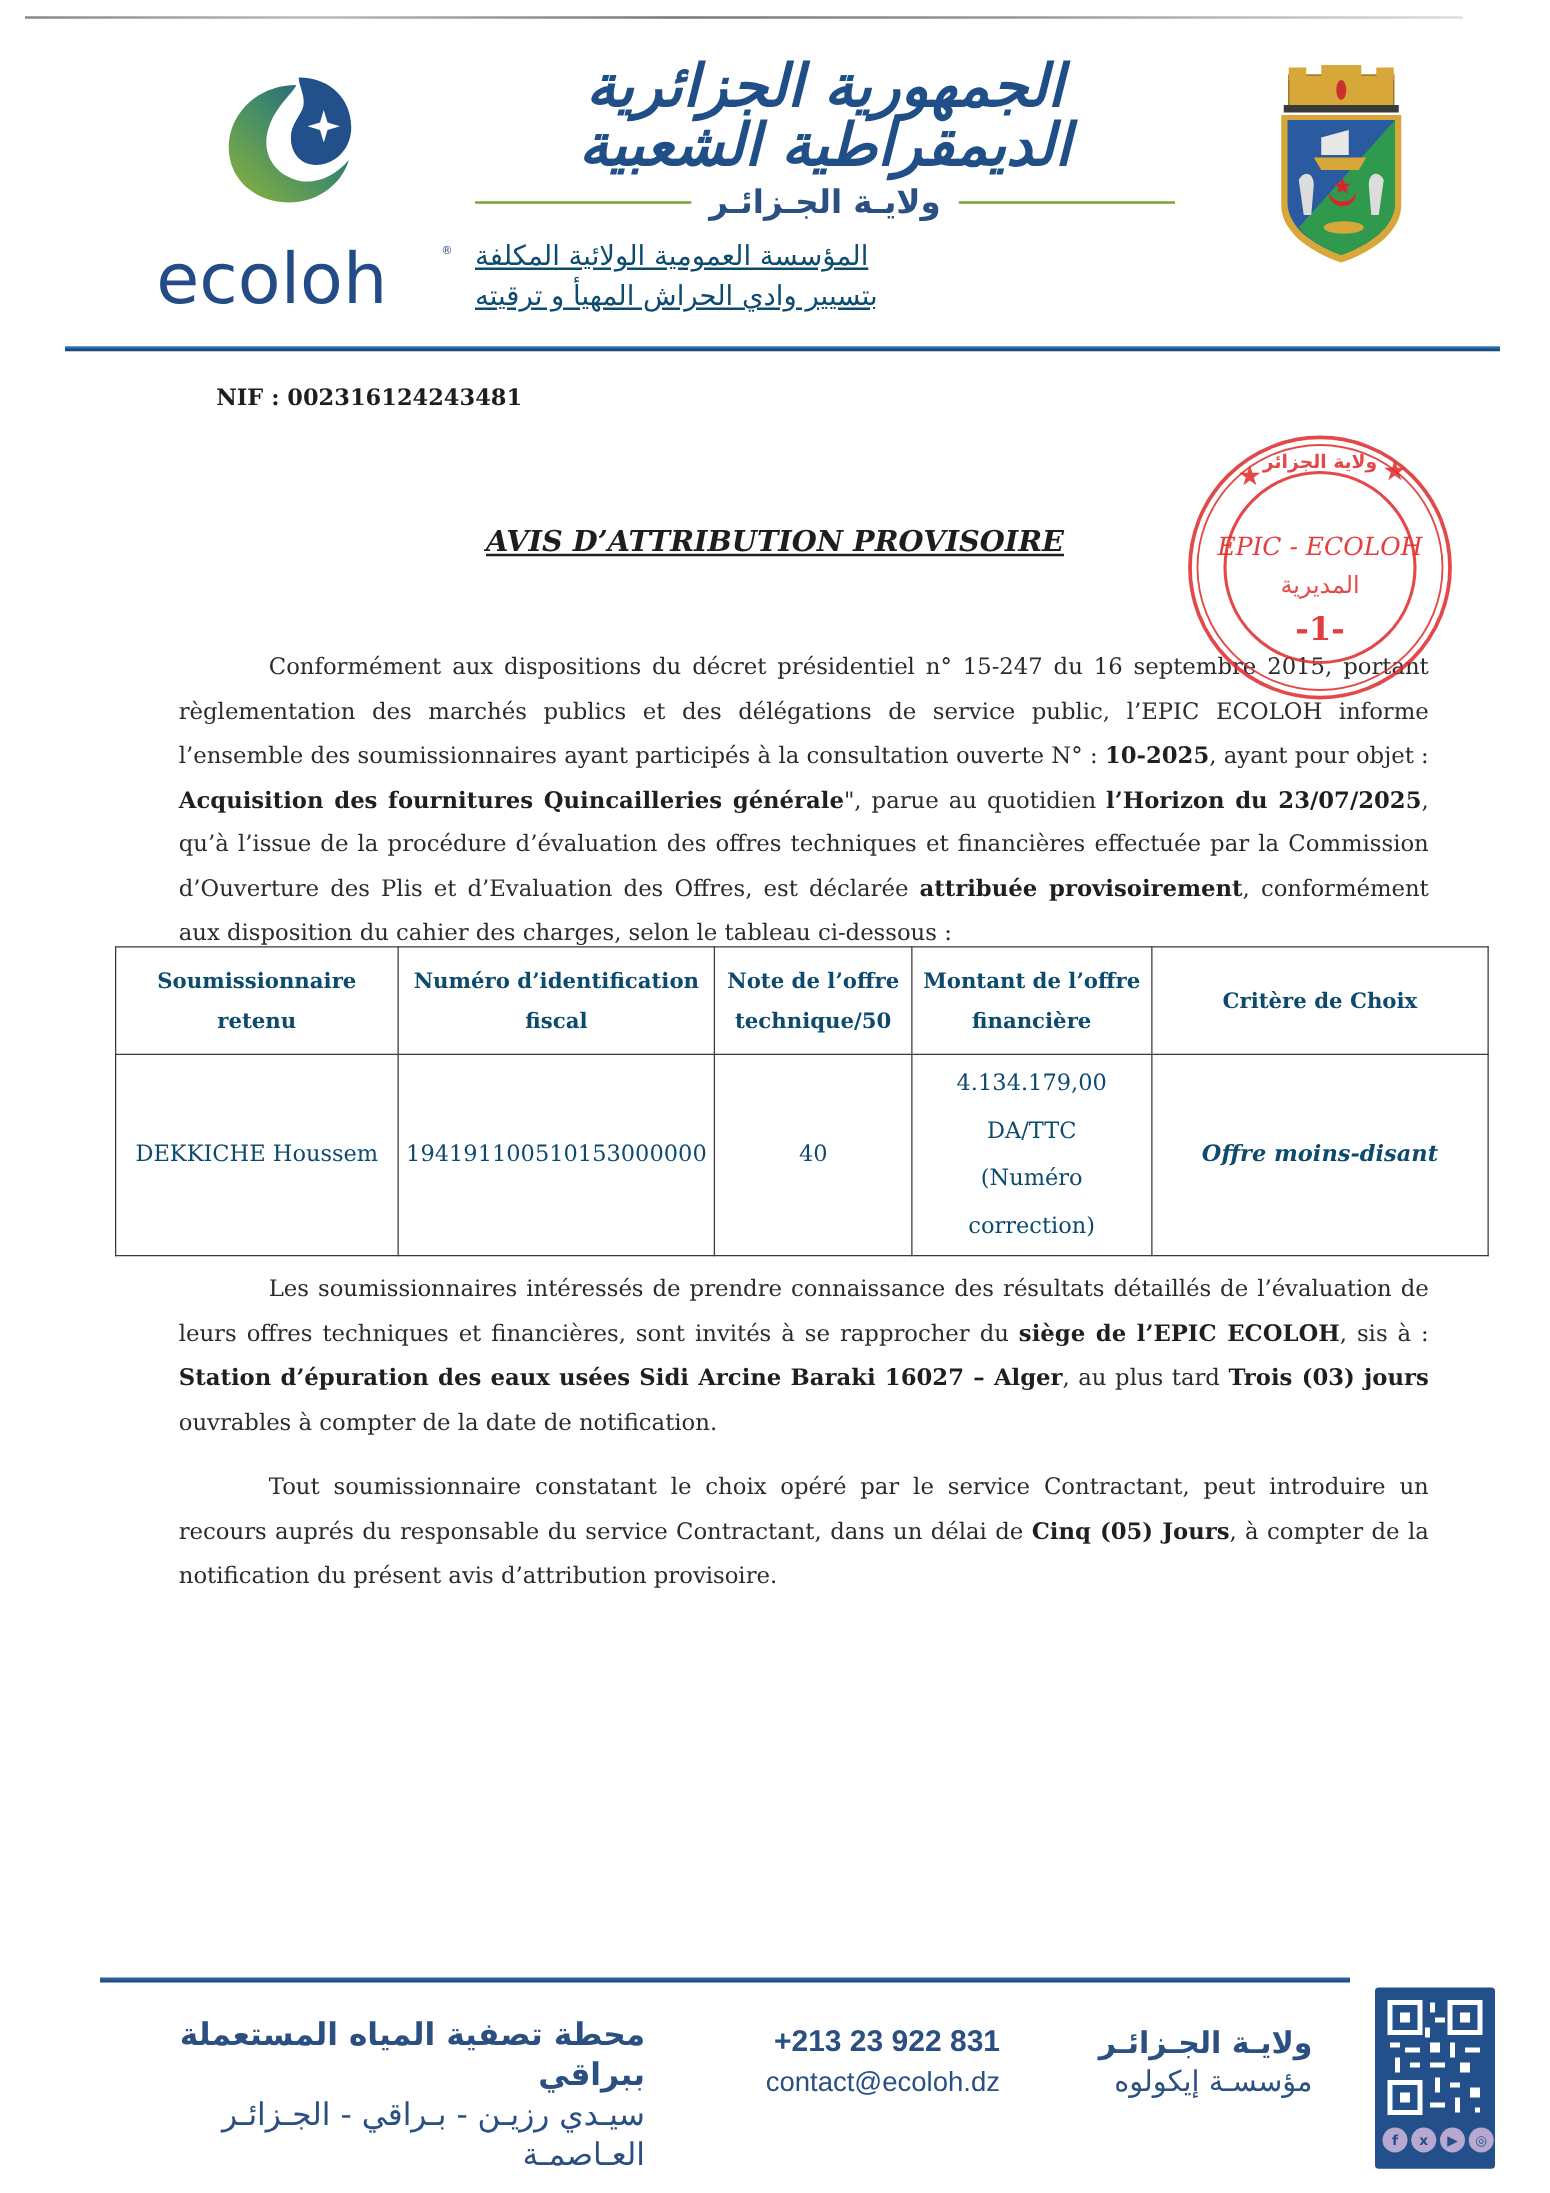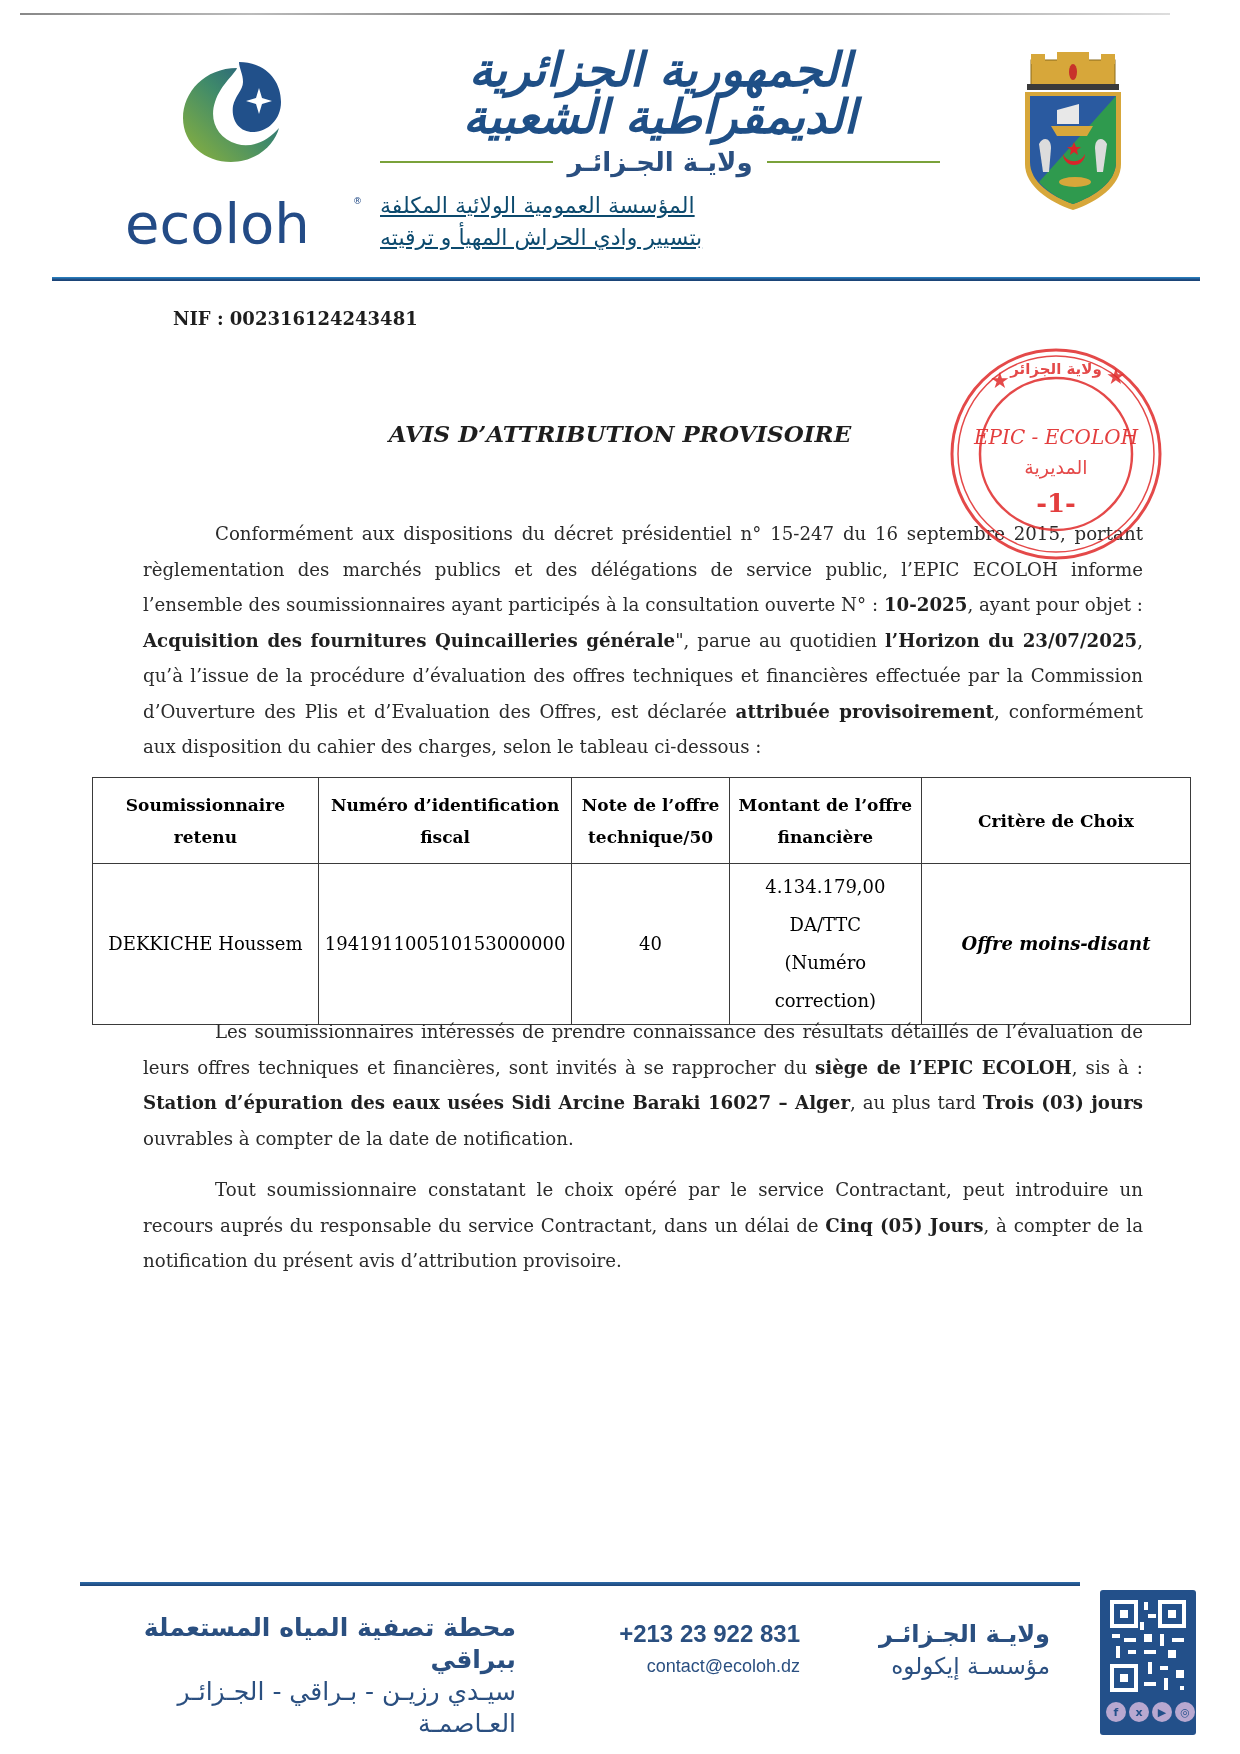--- a/index.html
+++ b/index.html
@@ -26,49 +26,49 @@
 
   .crest { position: absolute; left: 1017px; top: 52px; width: 112px; height: 160px; }
 
   .header-rule { position: absolute; left: 52px; top: 277px; width: 1148px; height: 4px;
     background: linear-gradient(180deg, #2c88c7 0%, #1f4f86 60%, #1a3f70 100%); }
 
   
   .nif { position: absolute; left: 141px; top: 308px; font-size: 18px; font-weight: bold; color: #1e1e1e; margin-left: 32px; }
 
   
-  .doc-title { position: absolute; left: 0; width: 1240px; top: 420px; text-align: center; font-size: 23px; font-weight: bold; font-style: italic; color: #1e1e1e; letter-spacing: 0px; }
+  .doc-title { position: absolute; left: 0; width: 1240px; top: 420px; text-align: center; font-size: 23px; font-weight: bold; font-style: italic; color: #1e1e1e; letter-spacing: 0px; text-decoration: underline; }
 
   
   .para { position: absolute; left: 143px; width: 1000px; font-size: 18.2px; line-height: 35.5px; text-align: justify; color: #2b2b2b; }
   .para .indent { display: inline-block; width: 72px; }
   .para b { color: #1f1f1f; }
   .p1 { top: 516px; }
   .p2 { top: 1014px; }
   .p3 { top: 1172px; }
 
   
-  .award-table { position: absolute; left: 92px; top: 777px; width: 1099px; border-collapse: collapse; font-size: 17px; color: #000000; }
+  .award-table { position: absolute; left: 92px; top: 757px; width: 1099px; border-collapse: collapse; font-size: 17px; color: #0c4a6e; }
   .award-table th, .award-table td { border: 1.5px solid #3a3a3a; text-align: center; vertical-align: middle; padding: 4px 6px; }
   .award-table th { height: 86px; font-weight: bold; line-height: 32px; }
   .award-table td { height: 116px; line-height: 38px; font-size: 18px; }
   .award-table td.crit { font-weight: bold; font-style: italic; }
   .c1 { width: 233px; } .c2 { width: 232px; } .c3 { width: 160px; } .c4 { width: 200px; } .c5 { width: 294px; }
 
   
   .stamp { position: absolute; left: 946px; top: 344px; width: 220px; height: 220px; pointer-events: none; }
 
   
   .footer-rule { position: absolute; left: 80px; top: 1582px; width: 1000px; height: 4px; background: linear-gradient(180deg, #2c6aa8, #1d4478); }
   .footer-ar-addr { position: absolute; left: 96px; top: 1612px; width: 420px; direction: rtl; text-align: right; font-family: "DejaVu Sans", sans-serif; color: #2a4f80; }
   .footer-ar-addr .l1 { font-size: 25px; font-weight: bold; line-height: 32px; }
   .footer-ar-addr .l2 { font-size: 25px; line-height: 32px; }
   .footer-contact { position: absolute; left: 580px; top: 1618px; width: 220px; text-align: right; font-family: "Liberation Sans", sans-serif; color: #2a4f80; }
   .footer-contact .phone { font-size: 24px; font-weight: bold; line-height: 32px; }
-  .footer-contact .email { font-size: 18px; line-height: 32px; }
+  .footer-contact .email { font-size: 22px; line-height: 32px; }
   .footer-ar-org { position: absolute; left: 860px; top: 1618px; width: 190px; direction: rtl; text-align: right; font-family: "DejaVu Sans", sans-serif; color: #2a4f80; }
   .footer-ar-org .l1 { font-size: 24px; font-weight: bold; line-height: 32px; }
   .footer-ar-org .l2 { font-size: 23px; line-height: 32px; }
   .qr-box { position: absolute; left: 1100px; top: 1590px; width: 96px; height: 145px; background: #23508a; border-radius: 3px; }
   .qr-grid { position: absolute; left: 8px; top: 8px; width: 80px; height: 96px; }
   .social { position: absolute; left: 6px; top: 112px; display: flex; gap: 3px; }
   .social span { width: 20px; height: 20px; border-radius: 50%; background: #b8a8d0; color: #23508a; font-family: "DejaVu Sans", sans-serif; font-size: 11px; font-weight: bold; display: flex; align-items: center; justify-content: center; }
 </style>
 </head>
 <body>

